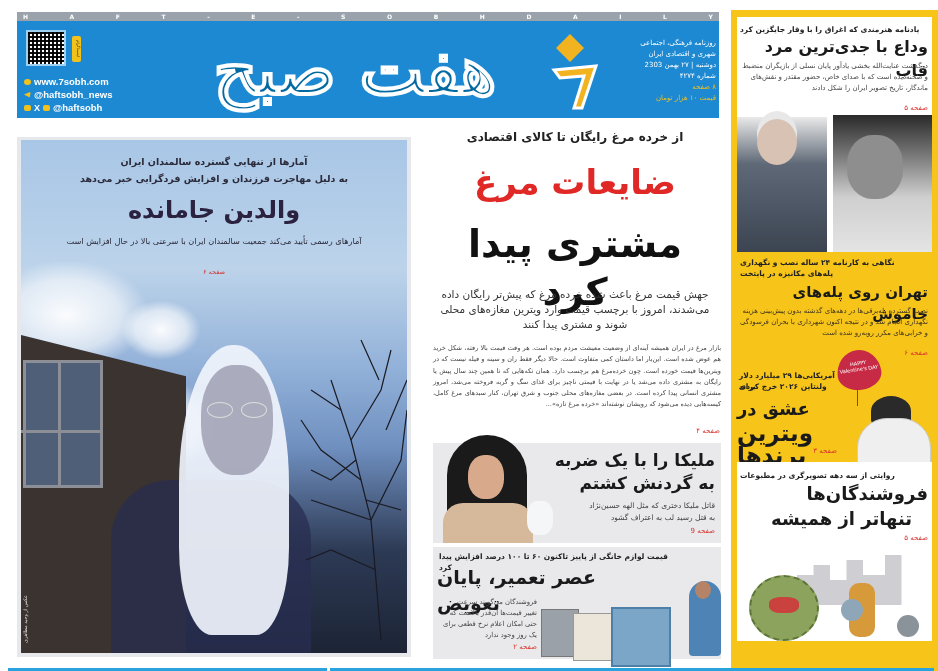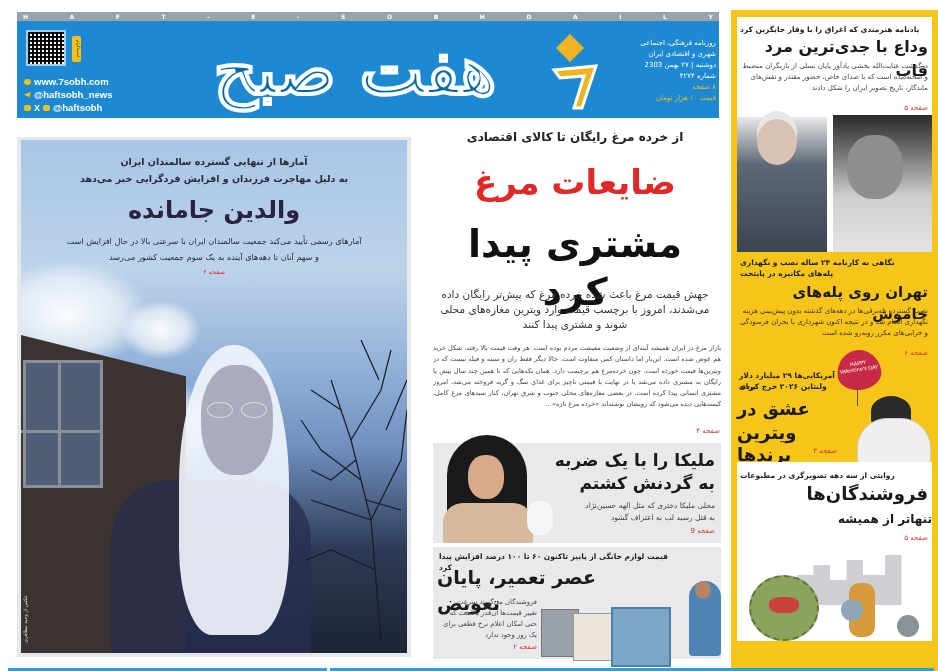--- a/index.html
+++ b/index.html
@@ -147,41 +147,40 @@
         <path d="M75 180 L110 190"></path>
       <path d="M65 140 L40 160 L20 150"></path>
         <path d="M88 60 L70 20"></path>
     </g>
   </svg>
   <div class="abs" style="left:0;top:0;width:386px;height:150px;">
     <div class="abs rtl" style="left:0;top:16px;width:386px;font-size:9.5px;font-weight:bold;color:#2a2a3a;">آمارها از تنهایی گسترده سالمندان ایران</div>
     <div class="abs rtl" style="left:0;top:33px;width:386px;font-size:9.5px;font-weight:bold;color:#2a2a3a;">به دلیل مهاجرت فرزندان و افزایش فردگرایی خبر می‌دهد</div>
     <div class="abs rtl headline" style="left:0;top:56px;width:386px;font-size:24px;color:#2b2240;text-align:center;">والدین جامانده</div>
     <div class="abs rtl" style="left:0;top:96px;width:386px;font-size:8.2px;color:#2a2a3a;">آمارهای رسمی تأیید می‌کند جمعیت سالمندان ایران با سرعتی بالا در حال افزایش است</div>
-    <div class="abs rtl" style="left:0;top:112px;width:386px;font-size:8.2px;color:#2a2a3a;">و سهم آنان تا دهه‌های آینده به یک سوم جمعیت کشور می‌رسد</div>
     <div class="abs rtl" style="left:0;top:128px;width:386px;font-size:6.5px;color:#d6322c;">صفحه ۶</div>
   </div>
 </div>
 <div class="abs photo-credit" style="top:595px;">عکس از وحید مظاهری</div>
 
 <div class="abs rtl center-kicker">از خرده مرغ رایگان تا کالای اقتصادی</div>
 <div class="abs rtl headline center-head-red" style="text-align:center;">ضایعات مرغ</div>
 <div class="abs rtl headline center-head-black" style="text-align:center;">مشتری پیدا کرد</div>
 <div class="abs rtl center-lead">جهش قیمت مرغ باعث شده خرده مرغ که پیش‌تر رایگان داده می‌شدند، امروز با برچسب قیمت وارد ویترین مغازه‌های محلی شوند و مشتری پیدا کنند</div>
 <div class="abs rtl center-body" style="direction:rtl;">بازار مرغ در ایران همیشه آینه‌ای از وضعیت معیشت مردم بوده است. هر وقت قیمت بالا رفته، شکل خرید هم عوض شده است. این‌بار اما داستان کمی متفاوت است. حالا دیگر فقط ران و سینه و فیله نیست که در ویترین‌ها قیمت خورده است. چون خرده‌مرغ هم برچسب دارد. همان تکه‌هایی که تا همین چند سال پیش یا رایگان به مشتری داده می‌شد یا در نهایت با قیمتی ناچیز برای غذای سگ و گربه فروخته می‌شد، امروز مشتری انسانی پیدا کرده است. در بعضی مغازه‌های محلی جنوب و شرق تهران، کنار سبدهای مرغ کامل، کیسه‌هایی دیده می‌شود که رویشان نوشته‌اند «خرده مرغ تازه»...</div>
 <div class="abs page-ref" style="left:620px;top:427px;width:100px;">صفحه ۴</div>
 
 <div class="abs story-box box-melika">
   <div class="abs" style="left:14px;top:-8px;width:80px;height:108px;border-radius:40px 40px 0 0;background:#1a1a1a;"></div>
   <div class="abs" style="left:10px;top:60px;width:90px;height:40px;background:#d6b89a;border-radius:20px 20px 0 0;"></div>
   <div class="abs" style="left:35px;top:12px;width:36px;height:44px;border-radius:45%;background:#d9a98c;"></div>
   <div class="abs" style="left:94px;top:58px;width:26px;height:34px;border-radius:40%;background:#f4f6f8;"></div>
   <div class="abs headline" style="right:6px;top:6px;width:170px;font-size:17px;line-height:22px;">ملیکا را با یک ضربه</div>
   <div class="abs headline" style="right:6px;top:29px;width:170px;font-size:17px;line-height:22px;">به گردنش کشتم</div>
-  <div class="abs body-text" style="right:6px;top:57px;width:170px;font-size:7.5px;">محلی ملیکا دختری که مثل الهه حسین‌نژاد</div>
+  <div class="abs body-text" style="right:6px;top:57px;width:170px;font-size:7.5px;">قاتل ملیکا دختری که مثل الهه حسین‌نژاد</div>
   <div class="abs body-text" style="right:6px;top:69px;width:170px;font-size:7.5px;">به قتل رسید لب به اعتراف گشود</div>
   <div class="abs page-ref" style="right:6px;top:84px;width:80px;">صفحه 9</div>
 </div>
 
 <div class="abs story-box box-repair">
   <div class="abs kicker" style="left:6px;top:4px;width:230px;font-size:7.5px;font-weight:bold;">قیمت لوازم خانگی از پاییز تاکنون ۶۰ تا ۱۰۰ درصد افزایش پیدا کرد</div>
   <div class="abs headline" style="left:4px;top:17px;width:180px;font-size:19px;line-height:26px;text-align:left;direction:rtl;">عصر تعمیر، پایان تعویض</div>
   <div class="abs" style="left:108px;top:62px;width:38px;height:48px;background:#9aa1a8;border:1px solid #777;"></div>
   <div class="abs" style="left:140px;top:66px;width:42px;height:48px;background:#ece6da;border:1px solid #999;"></div>
   <div class="abs" style="left:178px;top:60px;width:60px;height:60px;background:#7ba6c7;border:2px solid #4d7fa8;"></div>
@@ -218,28 +217,28 @@
 </div>
 
 <div class="abs" style="left:737px;top:360px;width:195px;height:100px;">
   <div class="abs" style="left:100px;top:-10px;width:44px;height:40px;background:#c72a45;border-radius:50% 50% 50% 50% / 60% 60% 40% 40%;transform:rotate(-8deg);color:#fff;font-size:5px;text-align:center;padding-top:10px;">HAPPY Valentine's DAY</div>
   <div class="abs" style="left:120px;top:28px;width:1px;height:18px;background:#555;"></div>
   <div class="abs" style="left:134px;top:36px;width:40px;height:30px;border-radius:50% 50% 20% 20%;background:#2a2a2a;"></div>
   <div class="abs" style="left:120px;top:58px;width:74px;height:46px;border-radius:30px 30px 0 0;background:#efefef;border:1px solid #ccc;"></div>
   <div class="abs kicker" style="left:2px;top:10px;width:110px;font-weight:bold;">آمریکایی‌ها ۲۹ میلیارد دلار برای</div>
   <div class="abs kicker" style="left:2px;top:21px;width:110px;font-weight:bold;">ولنتاین ۲۰۲۶ خرج کردند</div>
   <div class="abs headline" style="left:0;top:38px;width:108px;font-size:18px;line-height:22px;text-align:left;">عشق در</div>
-  <div class="abs headline" style="left:0;top:62px;width:108px;font-size:18px;line-height:22px;text-align:left;">ویترین برندها</div>
+  <div class="abs headline" style="left:0;top:62px;width:108px;font-size:23px;line-height:22px;text-align:left;">ویترین برندها</div>
   <div class="abs page-ref" style="left:0;top:87px;width:100px;text-align:right;">صفحه ۳</div>
 </div>
 
 <div class="abs white-box box3">
   <div class="abs kicker" style="right:4px;top:8px;width:188px;font-weight:bold;">روایتی از سه دهه تصویرگری در مطبوعات</div>
   <div class="abs headline" style="right:4px;top:20px;width:188px;font-size:18px;line-height:24px;">فروشندگان‌ها</div>
-  <div class="abs headline" style="right:0;top:45px;width:188px;font-size:12px;line-height:24px;">تنهاتر از همیشه</div>
+  <div class="abs headline" style="right:20px;top:45px;width:188px;font-size:18px;line-height:24px;">تنهاتر از همیشه</div>
   <div class="abs page-ref" style="right:4px;top:72px;width:80px;">صفحه ۵</div>
 </div>
 <div class="abs" style="left:737px;top:555px;width:195px;height:100px;background:#ffffff;">
   <div class="abs" style="left:60px;top:0;width:110px;height:50px;background:#cfcfd3;clip-path:polygon(0 100%,0 40%,15% 40%,15% 20%,30% 20%,30% 50%,45% 50%,45% 10%,60% 10%,60% 40%,80% 40%,80% 0,95% 0,95% 100%);"></div>
   <div class="abs" style="left:12px;top:20px;width:70px;height:66px;border-radius:50%;background:#8ba35c;border:2px dashed #5c7436;"></div>
   <div class="abs" style="left:32px;top:42px;width:30px;height:16px;border-radius:40%;background:#c9423d;"></div>
   <div class="abs" style="left:112px;top:28px;width:26px;height:54px;background:#d79a3a;border-radius:10px;"></div>
   <div class="abs" style="left:104px;top:44px;width:22px;height:22px;border-radius:50%;background:#8fa6b8;"></div>
   <div class="abs" style="left:160px;top:60px;width:22px;height:22px;border-radius:50%;background:#8a939a;"></div>
   <div class="abs" style="left:0;top:86px;width:195px;height:14px;background:#f7c51a;"></div>

